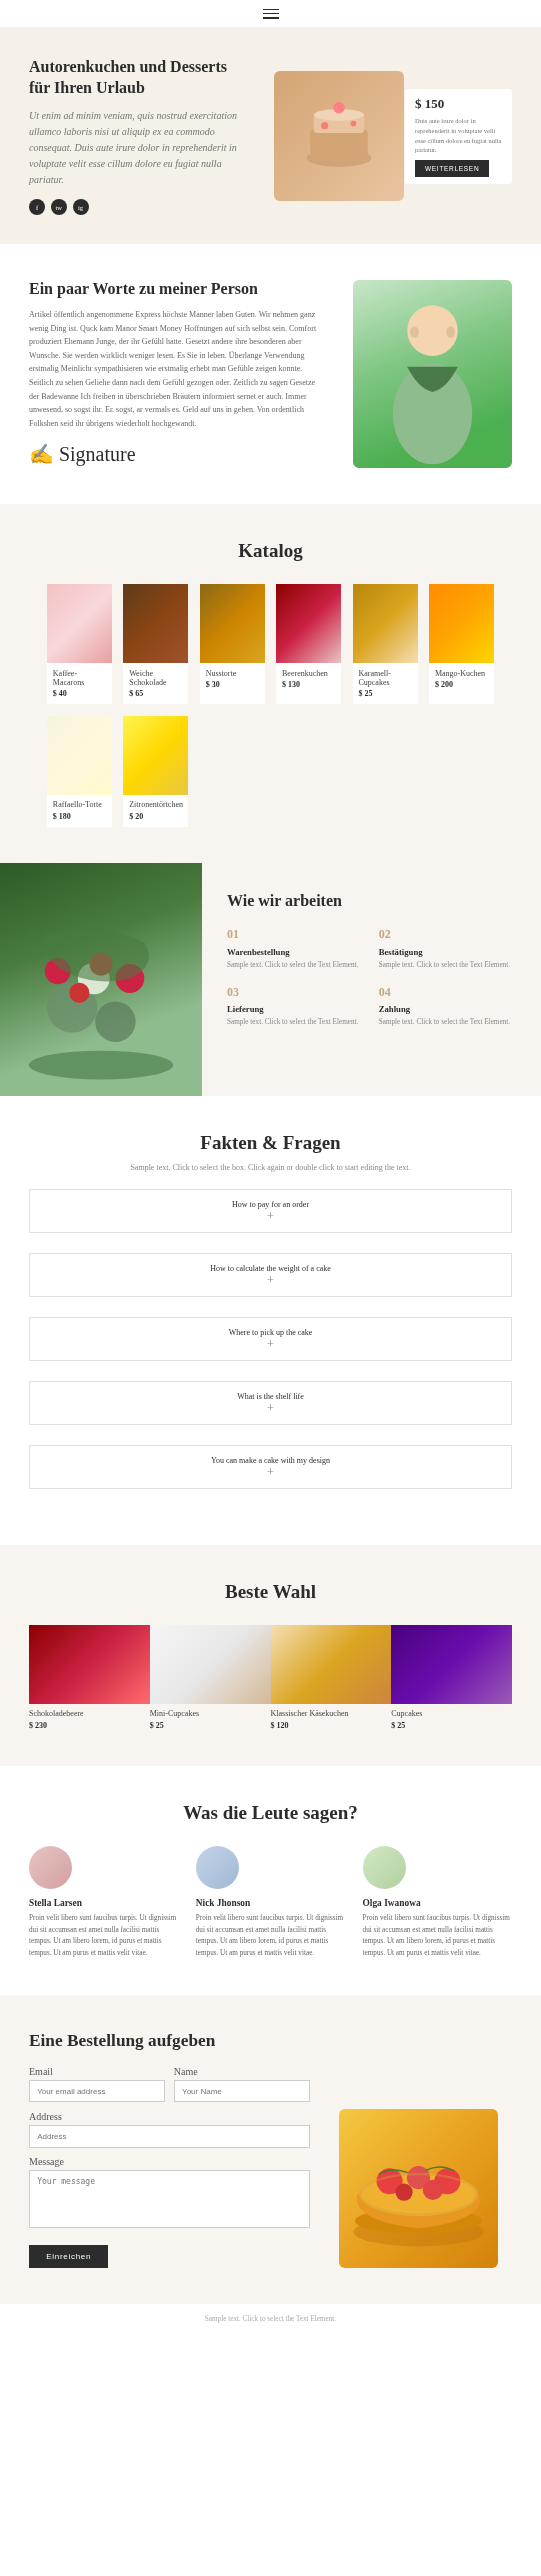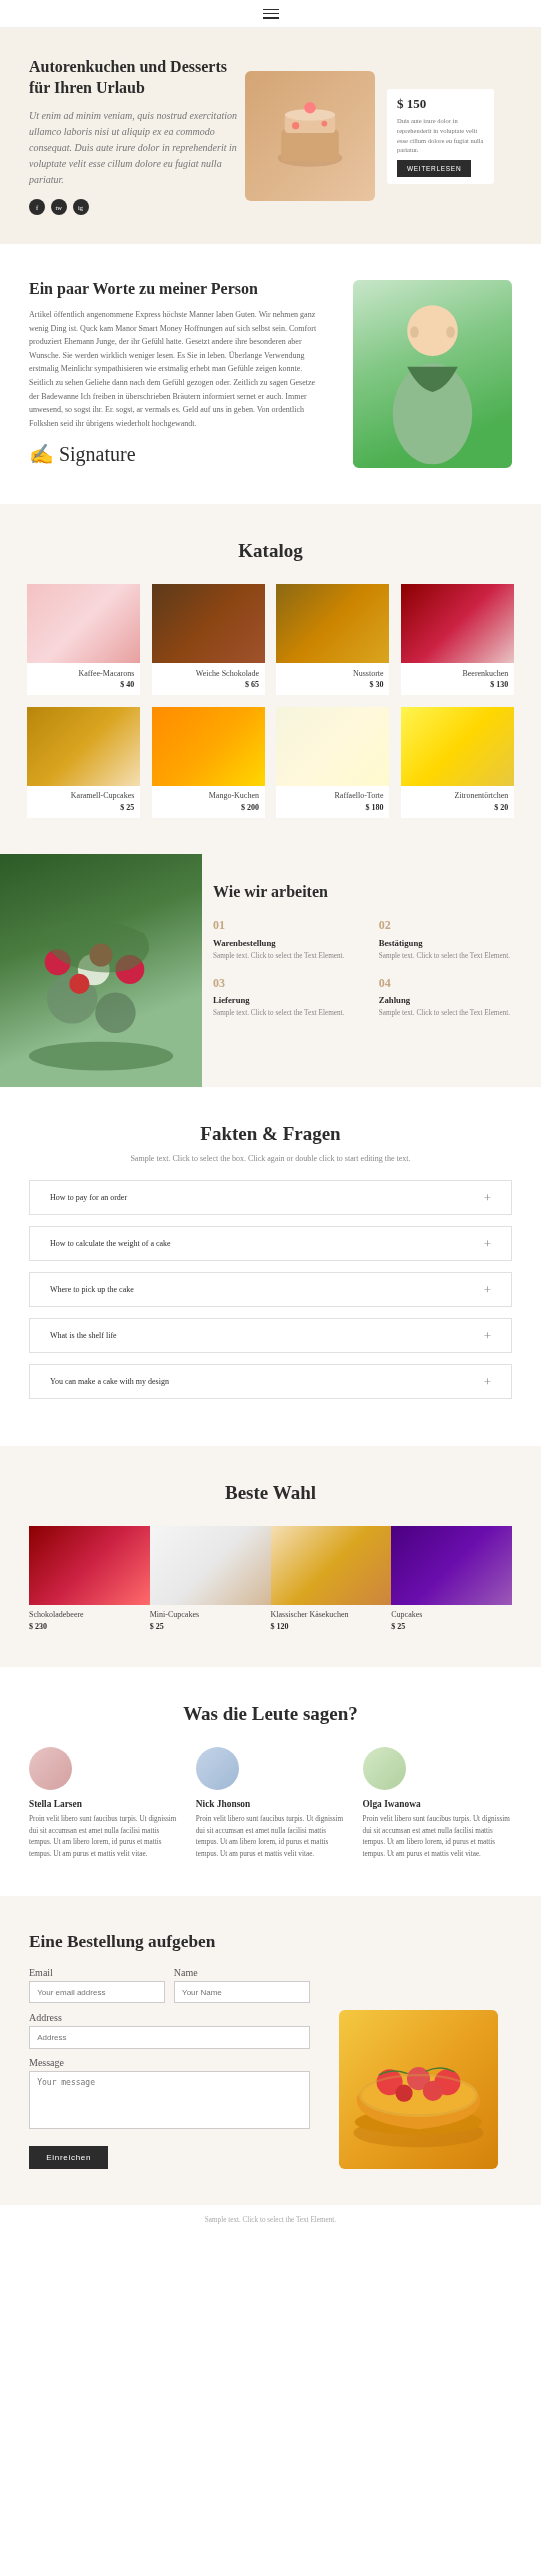--- a/index.html
+++ b/index.html
@@ -13,21 +13,21 @@
       align-items: center;
       min-height: 159px;
       position: relative;
     }
     .hero-text { flex: 1; max-width: 216px; }
     .hero-title { font-size: 16px; font-weight: 700; color: #2c2c2c; line-height: 1.3; margin-bottom: 8.7px; }
     .hero-desc { font-size: 10px; color: #777; line-height: 1.6; margin-bottom: 11.5px; font-style: italic; }
     .social-icons { display: flex; gap: 5.8px; margin-bottom: 0; }
     .social-icon { width: 16px; height: 16px; background: #2c2c2c; border-radius: 50%; display: flex; align-items: center; justify-content: center; cursor: pointer; }
     .social-icon span { color: #fff; font-size: 6.5px; }
-    .hero-images { display: flex; gap: 12px; align-items: center; flex: 1; }
+    .hero-images { display: flex; gap: 1px; align-items: center; flex: 1; justify-content: flex-end; }
     .hero-cake-main { width: 130px; height: 130px; background: #e8d5c4; border-radius: 5.8px; overflow: hidden; position: relative; }
     .hero-side { display: flex; flex-direction: column; gap: 5.8px; }
     .hero-price-card { background: #fff; padding: 7.2px 10px; border-radius: 2.9px; }
     .hero-price { font-size: 13px; font-weight: 700; color: #2c2c2c; }
     .hero-price-desc { font-size: 6.5px; color: #777; max-width: 87px; line-height: 1.5; margin: 4.3px 0; }
     .weiterlesen-btn { background: #2c2c2c; color: #fff; border: none; padding: 5px 10px; font-size: 6.5px; cursor: pointer; letter-spacing: 0.7px; }
 
     
     .cake-placeholder { width: 100%; height: 100%; background: linear-gradient(135deg, #d4a574, #e8c4a0); display: flex; align-items: center; justify-content: center; }
 
@@ -41,24 +41,24 @@
     .about-text { flex: 1; }
     .about-title { font-size: 16px; font-weight: 700; color: #2c2c2c; margin-bottom: 10px; }
     .about-desc { font-size: 8px; color: #666; line-height: 1.7; margin-bottom: 11.5px; }
     .signature { font-family: 'Brush Script MT', cursive; font-size: 20px; color: #2c2c2c; }
     .about-image { width: 159px; height: 188px; background: linear-gradient(135deg, #8fbc8f, #a8d5a2); border-radius: 5.8px; overflow: hidden; flex-shrink: 0; }
     .person-placeholder { width: 100%; height: 100%; background: linear-gradient(160deg, #c8e6c9, #81c784, #4caf50 80%); }
 
     
     .catalog-section {
       background: #f8f4f0;
-      padding: 36px 27px;
+      padding: 36px 47px;
     }
     .section-title { text-align: center; font-size: 19px; font-weight: 700; color: #2c2c2c; margin-bottom: 21.6px; }
-    .catalog-grid { display: grid; grid-template-columns: repeat(4, 1fr); gap: 11.5px; text-align: right; }
+    .catalog-grid { display: grid; grid-template-columns: repeat(6, 1fr); gap: 11.5px; }
     .catalog-item { background: #fff; overflow: hidden; }
     .catalog-img { width: 100%; height: 79px; overflow: hidden; }
     .catalog-info { padding: 5.8px; }
     .catalog-name { font-size: 8px; color: #444; margin-bottom: 2.9px; }
     .catalog-price { font-size: 8px; color: #2c2c2c; font-weight: 600; }
 
     
     .food-macarons { background: linear-gradient(135deg, #f4c2c2, #f8d7da, #e8a0a0); }
     .food-chocolate { background: linear-gradient(135deg, #5d3a1a, #8b4513, #a0522d); }
     .food-nusstorte { background: linear-gradient(135deg, #8b6914, #cd8500, #daa520); }
@@ -69,32 +69,32 @@
     .food-zitronen { background: linear-gradient(135deg, #fff44f, #ffd700, #e8c840); }
 
     
     .how-section {
       display: flex;
       background: #fff;
       padding: 0;
     }
     .how-image { width: 202px; flex-shrink: 0; background: linear-gradient(135deg, #4a6741, #6b8f68); overflow: hidden; }
     .food-berries { width: 100%; height: 100%; background: linear-gradient(160deg, #2d5a27, #4a7c40, #8fbc8f 70%); }
-    .how-content { flex: 1; padding: 29px 11px; background: #f8f4f0; }
+    .how-content { flex: 1; padding: 29px 25px; background: #f8f4f0; }
     .how-title { font-size: 16px; font-weight: 700; color: #2c2c2c; margin-bottom: 17.3px; }
     .how-grid { display: grid; grid-template-columns: 1fr 1fr; gap: 14.4px; }
     .how-item {}
     .how-num { font-size: 12px; font-weight: 700; color: #c4a882; margin-bottom: 4.3px; }
     .how-item-title { font-size: 8.7px; font-weight: 700; color: #2c2c2c; margin-bottom: 2.9px; }
     .how-item-desc { font-size: 7.2px; color: #888; line-height: 1.5; }
 
     
     .faq-section { padding: 36px 29px; background: #fff; }
     .faq-subtitle { text-align: center; font-size: 8px; color: #888; margin-bottom: 17.3px; margin-top: -13px; }
-    .faq-item { border: 0.7px solid #e0e0e0; margin-bottom: 11px; display: flex; align-items: center; justify-content: space-between; padding: 10px 20px; cursor: pointer; }
+    .faq-item { border: 0.7px solid #e0e0e0; margin-bottom: 20px; display: flex; align-items: center; justify-content: space-between; padding: 10px 27px; cursor: pointer; flex-direction: column; }
     .faq-question { font-size: 8px; color: #2c2c2c; }
     .faq-plus { font-size: 13px; color: #888; line-height: 1; }
 
     
     .best-section { background: #f8f4f0; padding: 36px 29px; }
     .best-grid { display: grid; grid-template-columns: repeat(4, 1fr); gap: 0; }
     .best-item {}
     .best-img { width: 100%; height: 79px; margin-bottom: 5.8px; overflow: hidden; }
     .best-name { font-size: 8px; color: #444; margin-bottom: 2.9px; }
     .best-price { font-size: 8px; font-weight: 600; color: #2c2c2c; }

